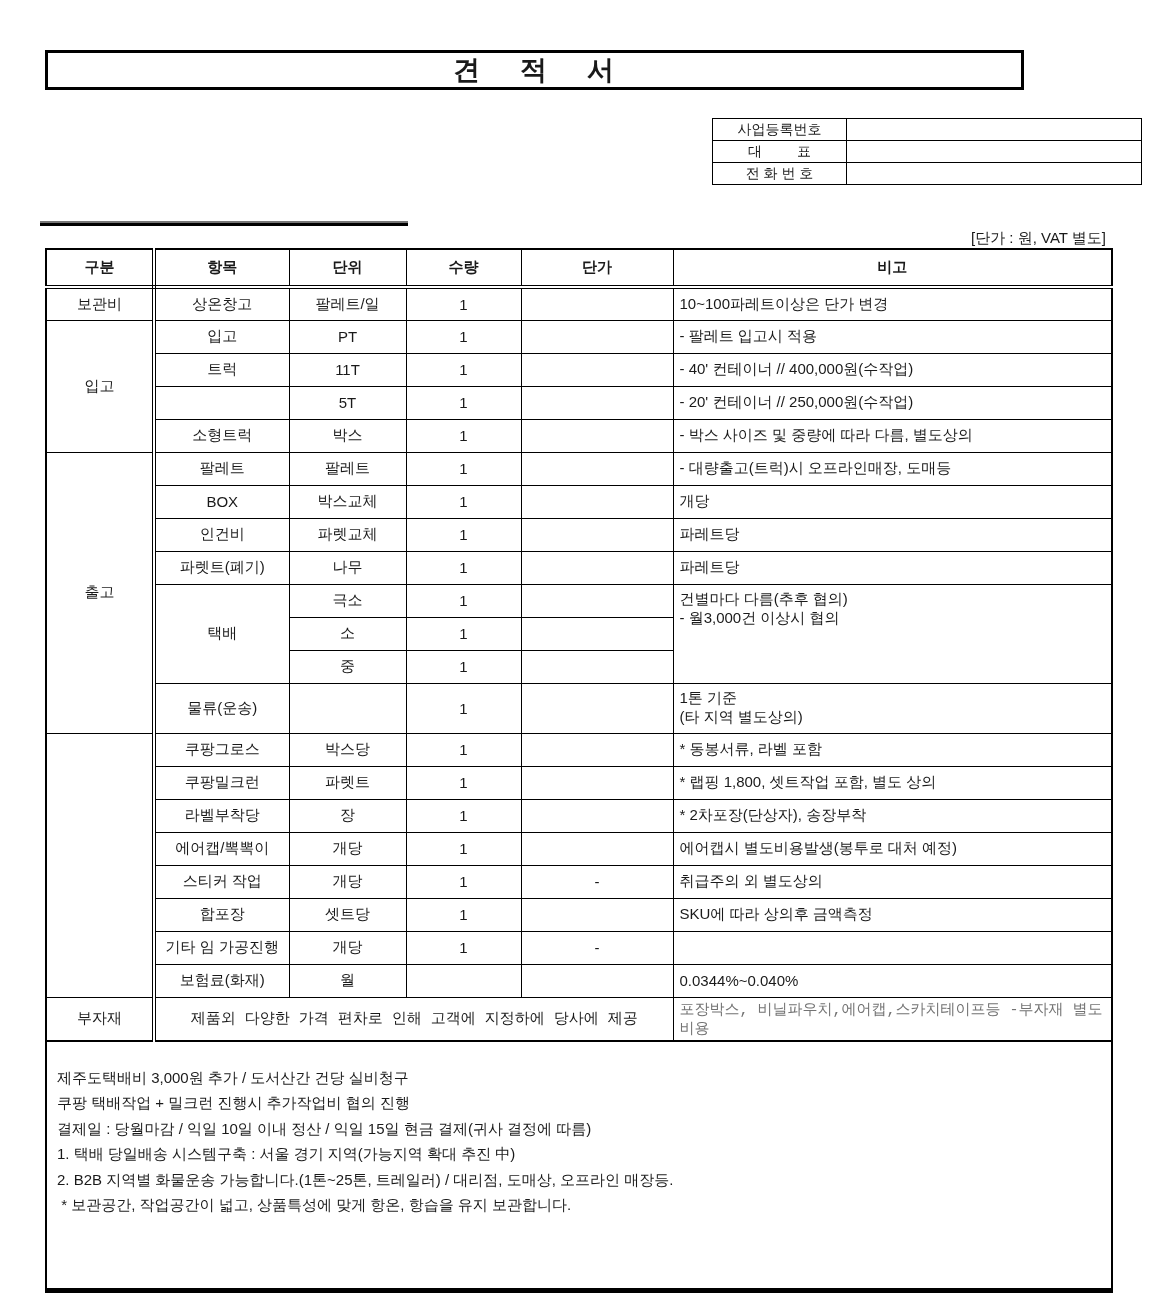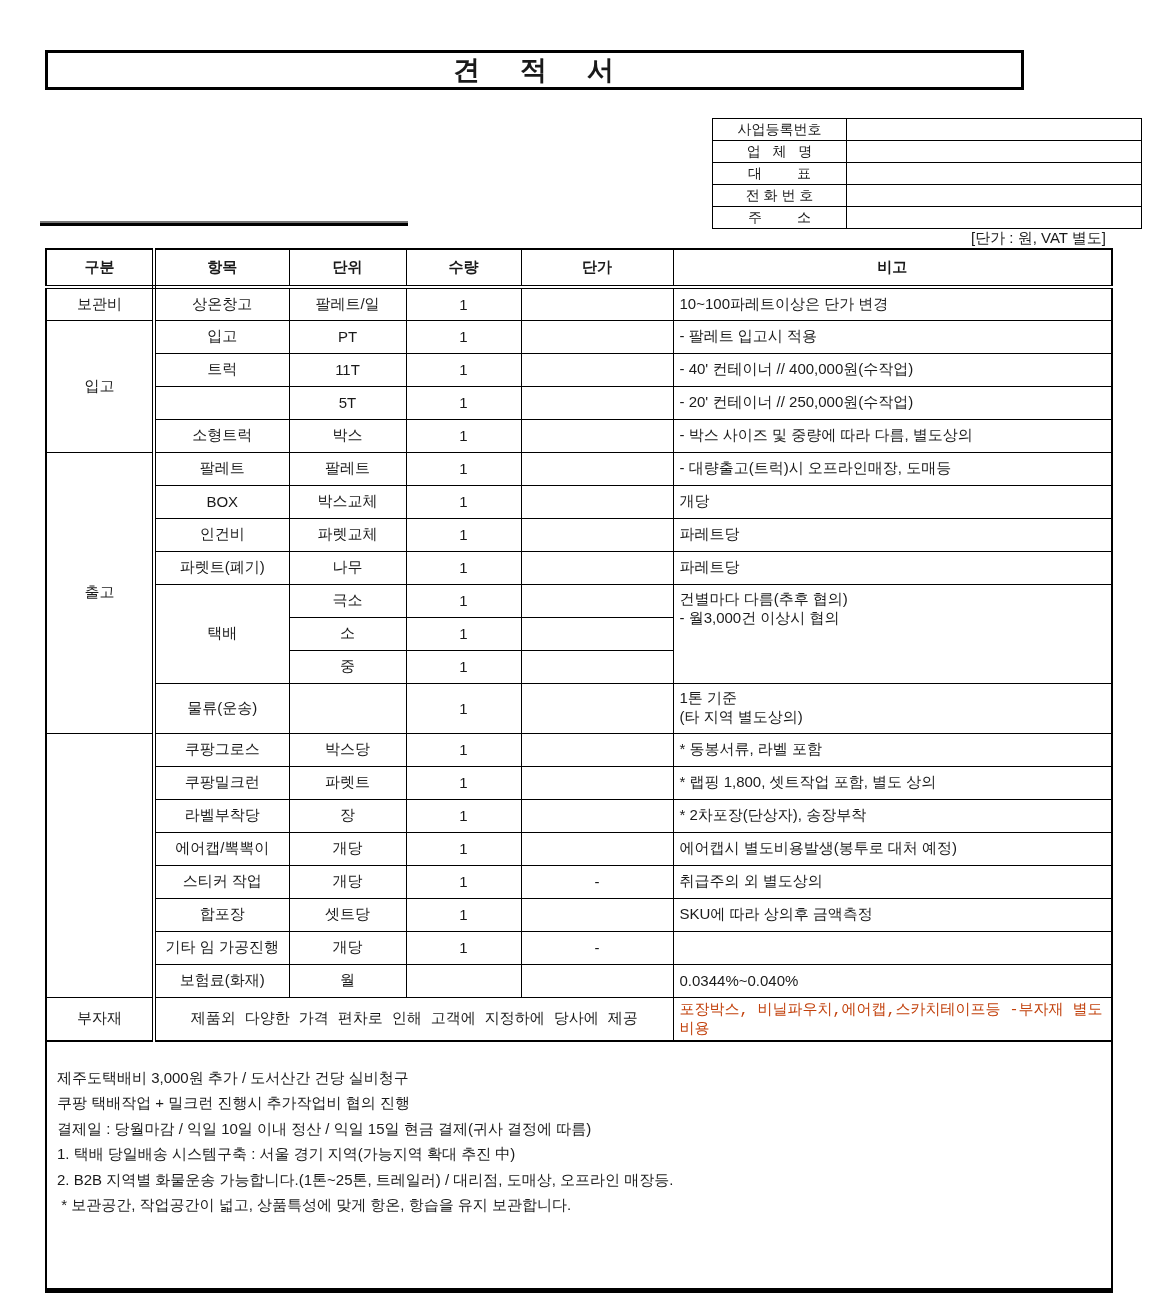--- a/index.html
+++ b/index.html
@@ -37,56 +37,48 @@
   .quote col.c1 { width:108px; }
   .quote col.c2 { width:135px; }
   .quote col.c3 { width:117px; }
   .quote col.c4 { width:115px; }
   .quote col.c5 { width:152px; }
   .c-gubun { border-right:4px double #000 !important; }
   .note { text-align:left !important; white-space:pre-line; padding-left:6px !important; }
   .note-top { vertical-align:top; padding-top:5px !important; }
   .row-tall td { height:50px; }
   .row-last td { height:36px;font-family:Liberation Mono, monospace; }
-  .red { color:#c2410c; }
+  .red { color:#737373; }
   .notes-box {
     border-left:2px solid #000; border-right:2px solid #000; border-bottom:5px solid #000;
     height:251px; padding:23px 12px 0 10px;
   }
   .notes-box .note-line { font-size:15px; line-height:25.5px; white-space:pre-wrap; }
 </style>
 </head>
 <body>
 
 <div class="page">
 
   <div class="title-box">
     <span>견    적    서</span>
   </div>
 
   <table class="info-table">
     <tbody>
       <tr>
         <td class="info-label">사업등록번호</td>
-        <td></td>
-      </tr>
-      <tr>
-        <td class="info-label">업   체   명</td>
         <td></td>
       </tr>
       <tr>
         <td class="info-label">대         표</td>
         <td></td>
       </tr>
       <tr>
         <td class="info-label">전 화 번 호</td>
-        <td></td>
-      </tr>
-      <tr>
-        <td class="info-label">주         소</td>
         <td></td>
       </tr>
     </tbody>
   </table>
 
   <div class="dbl-rule"></div>
 
   <div class="unit-note">[단가 : 원, VAT 별도]</div>
 
   <div class="main">

